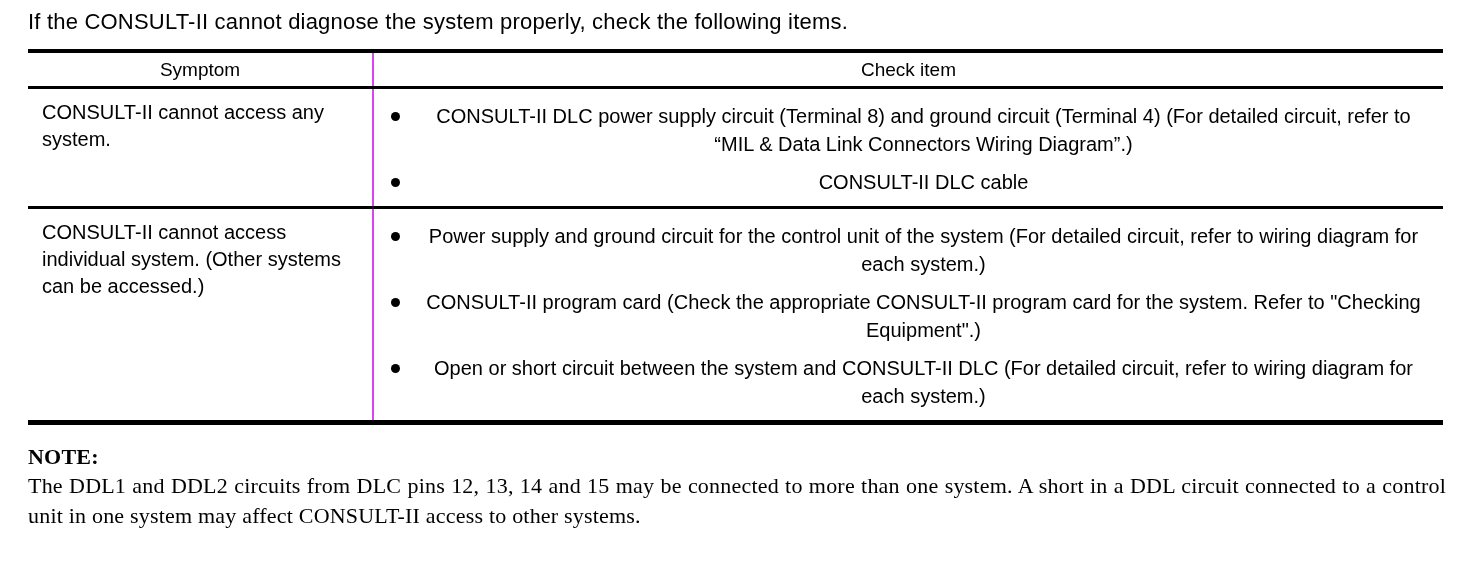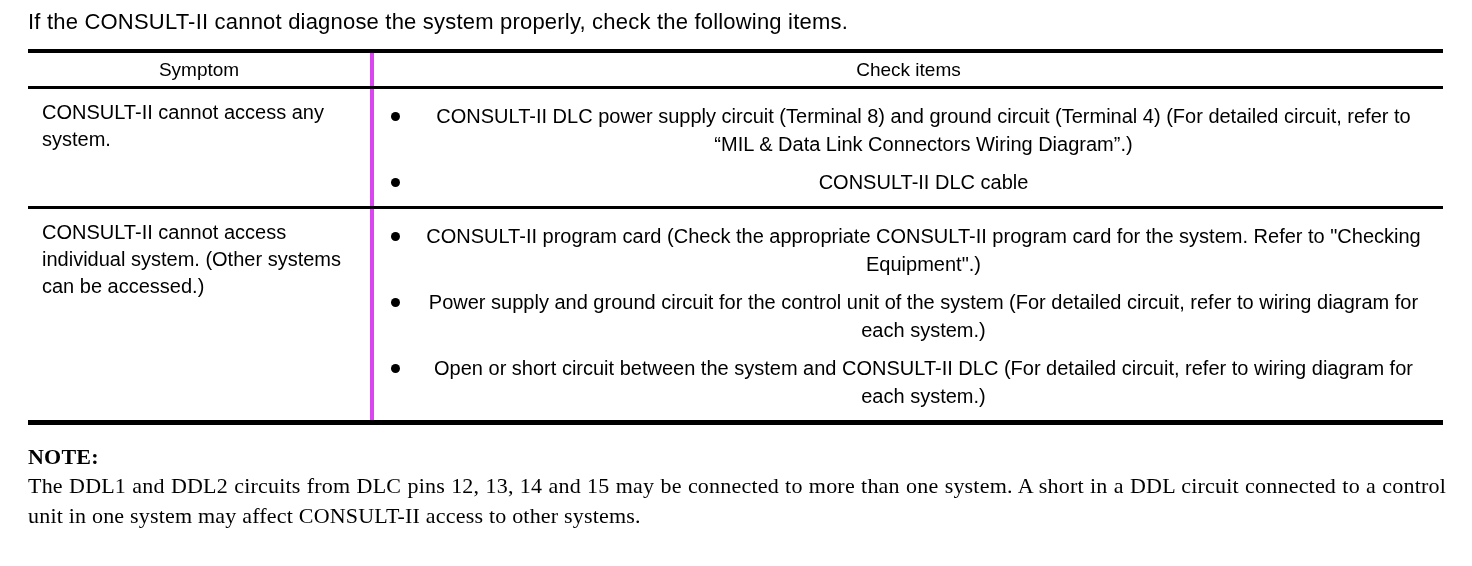--- a/index.html
+++ b/index.html
@@ -33,21 +33,21 @@
     grid-template-columns: 346px 1fr;
   }
   .t-row + .t-row { border-top: 3px solid #000; }
   .t-header .cell {
     font-size: 19px;
     display: flex;
     align-items: center;
     justify-content: center;
     height: 33px;
   }
-  .cell-symptom { border-right: 4px solid #d946ef; }
+  .cell-symptom { border-right: 2px solid #d946ef; }
   .t-body .cell-symptom {
     display: flex;
     align-items: flex-start;
     padding: 10px 14px 10px 14px;
     font-size: 20px;
     line-height: 27px;
   }
   .t-body .cell-check {
     padding: 13px 10px 10px 17px;
     font-size: 20px;
@@ -90,21 +90,21 @@
 <body>
 
 <div class="page">
 
   <p class="intro">If the CONSULT-II cannot diagnose the system properly, check the following items.</p>
 
   <div class="diag-table">
 
     <div class="t-row t-header">
       <div class="cell cell-symptom">Symptom</div>
-      <div class="cell cell-check">Check items</div>
+      <div class="cell cell-check">Check item</div>
     </div>
 
     <div class="t-row t-body row-1">
       <div class="cell cell-symptom">
         <span>CONSULT-II cannot access any system.</span>
       </div>
       <div class="cell cell-check">
         <ul class="check-list">
           <li>
             <span class="bullet-dot"></span>
@@ -119,25 +119,25 @@
     </div>
 
     <div class="t-row t-body row-2">
       <div class="cell cell-symptom">
         <span>CONSULT-II cannot access individual system. (Other systems can be accessed.)</span>
       </div>
       <div class="cell cell-check">
         <ul class="check-list">
           <li>
             <span class="bullet-dot"></span>
-            <span class="check-text">CONSULT-II program card (Check the appropriate CONSULT-II program card for the system. Refer to "Checking Equipment".)</span>
+            <span class="check-text">Power supply and ground circuit for the control unit of the system (For detailed circuit, refer to wiring diagram for each system.)</span>
           </li>
           <li>
             <span class="bullet-dot"></span>
-            <span class="check-text">Power supply and ground circuit for the control unit of the system (For detailed circuit, refer to wiring diagram for each system.)</span>
+            <span class="check-text">CONSULT-II program card (Check the appropriate CONSULT-II program card for the system. Refer to "Checking Equipment".)</span>
           </li>
           <li>
             <span class="bullet-dot"></span>
             <span class="check-text">Open or short circuit between the system and CONSULT-II DLC (For detailed circuit, refer to wiring diagram for each system.)</span>
           </li>
         </ul>
       </div>
     </div>
 
   </div>

